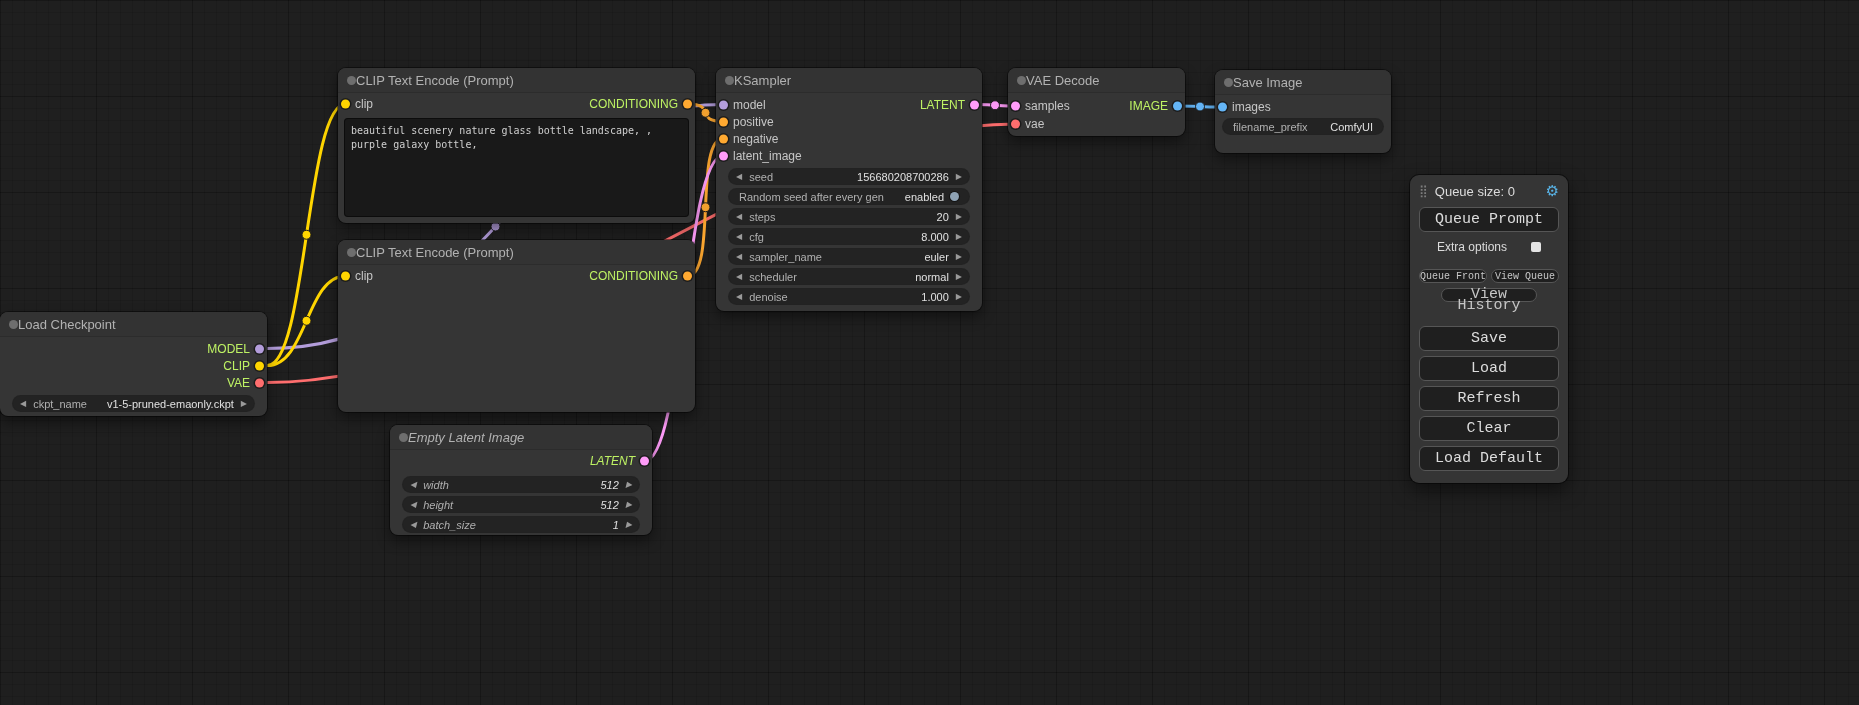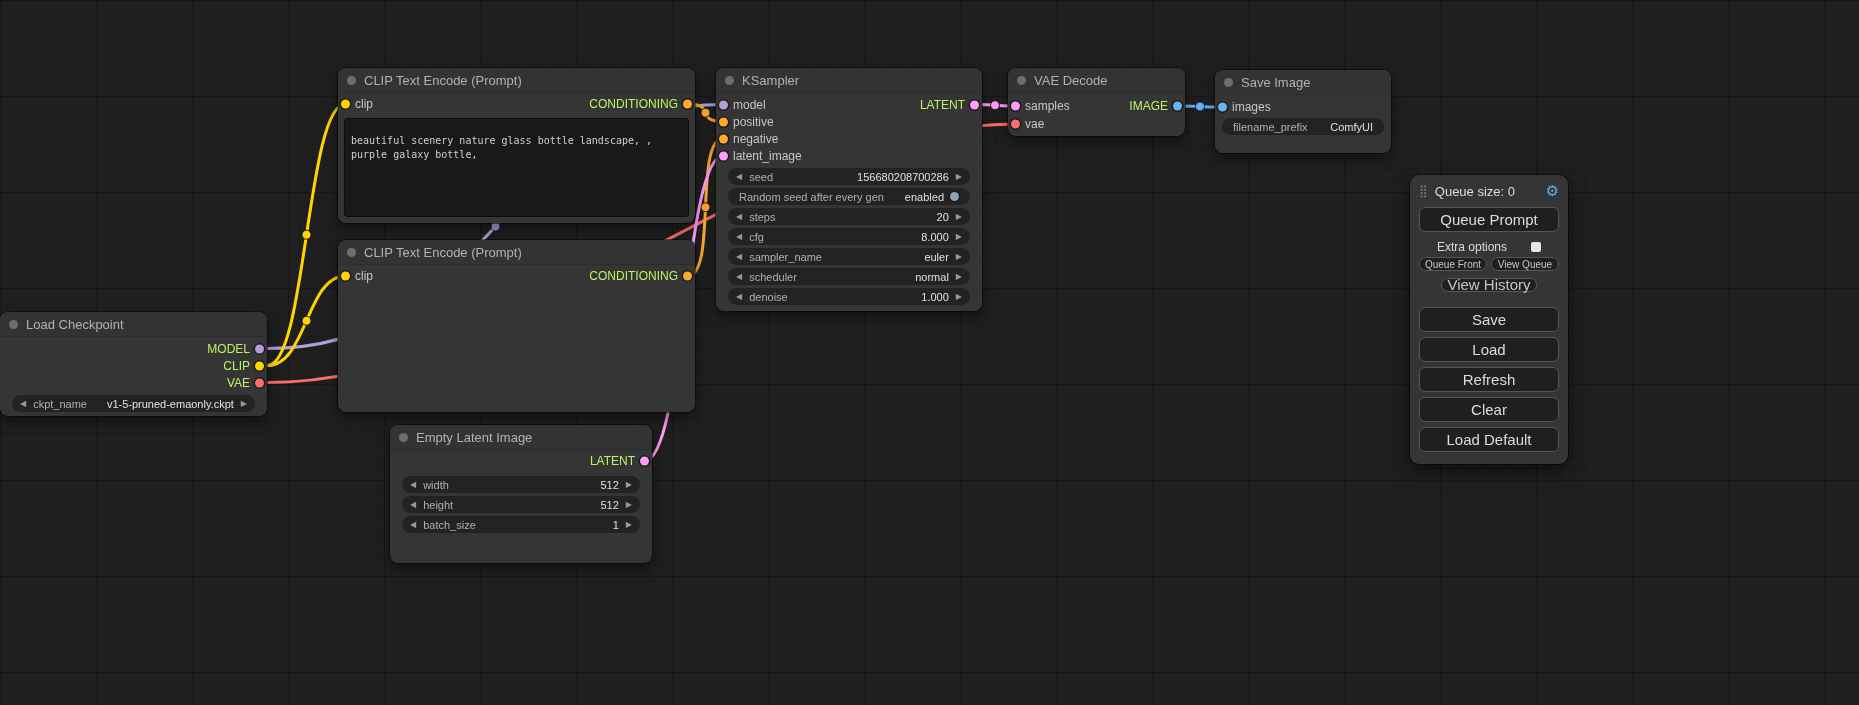--- a/index.html
+++ b/index.html
@@ -7,21 +7,21 @@
     background-image:
       linear-gradient(rgba(0,0,0,0.18) 1px, transparent 1px),
       linear-gradient(90deg, rgba(0,0,0,0.18) 1px, transparent 1px),
       linear-gradient(rgba(0,0,0,0.10) 1px, transparent 1px),
       linear-gradient(90deg, rgba(0,0,0,0.10) 1px, transparent 1px);
     background-size:96px 96px,96px 96px,12px 12px,12px 12px;}
   #wires{position:absolute;left:0;top:0;width:1859px;height:705px;z-index:1;pointer-events:none;}
   .node{position:absolute;z-index:2;background:#353535;border-radius:8px;color:#c8c8c8;
     box-shadow:0 0 0 1px rgba(0,0,0,0.45), 0 6px 14px rgba(0,0,0,0.45);font-size:12px;}
   .node-title{height:24px;background:#333333;border-radius:8px 8px 0 0;display:flex;align-items:center;
-    padding:0 9px;gap:8px;color:#b2b2b2;font-size:13px;border-bottom:1px solid #2c2c2c;}
+    padding:0 9px;color:#b2b2b2;font-size:13px;border-bottom:1px solid #2c2c2c;}
   .title-dot{width:9px;height:9px;border-radius:50%;background:#6e6e6e;flex:0 0 auto;}
   .port-row{position:relative;display:flex;align-items:center;height:17px;padding:0 17px;}
   .row22{height:22px;}
   .row18{height:18px;}
   .dot{width:9px;height:9px;border-radius:50%;position:absolute;top:50%;transform:translateY(-50%);
     box-shadow:0 0 0 1.5px rgba(15,15,15,0.65);}
   .in-dot{left:3px;}
   .out-dot{right:3px;}
   .in-label{color:#c6c6c6;}
   .out-label{margin-left:auto;color:#bef264;}
@@ -29,35 +29,35 @@
     padding:0 7px;margin:5px 13px 0;font-size:11px;box-shadow:0 0 0 1px rgba(0,0,0,0.35);}
   .warrow{color:#9a9a9a;font-size:8px;line-height:15px;flex:0 0 auto;}
   .wlabel{margin-left:7px;color:#b0b0b0;white-space:nowrap;}
   .wvalue{margin-left:auto;margin-right:7px;color:#e0e0e0;white-space:nowrap;}
   .widget.noarrow{padding:0 10px;}
   .widget.noarrow .wlabel{margin-left:0;}
   .widget.noarrow .wvalue{margin-right:0;}
   .toggle-ind{width:9px;height:9px;border-radius:50%;background:#8fa3b5;margin-left:6px;flex:0 0 auto;
     box-shadow:0 0 0 1px rgba(0,0,0,0.4);}
   .textbox{position:absolute;left:6px;right:6px;top:50px;bottom:6px;background:#191919;border-radius:4px;
-    padding:16px 7px;font-family:"DejaVu Sans Mono",monospace;font-size:10px;line-height:1.4;color:#cfcfcf;
+    padding:6px 7px;font-family:"DejaVu Sans Mono",monospace;font-size:10px;line-height:1.4;color:#cfcfcf;
     white-space:pre-wrap;overflow:hidden;box-shadow:inset 0 0 0 1px rgba(0,0,0,0.5);}
   
   #menu{position:absolute;left:1410px;top:175px;width:158px;z-index:3;background:#353535;border-radius:9px;
     box-shadow:0 0 0 1px rgba(0,0,0,0.5), 0 8px 18px rgba(0,0,0,0.5);padding:7px 9px 12px;box-sizing:border-box;}
   .menu-header{display:flex;align-items:center;gap:7px;color:#dcdcdc;font-size:13px;height:18px;}
   .drag-handle{color:#7d7d7d;font-size:12px;cursor:move;}
   .gear{margin-left:auto;color:#58b2e5;font-size:15px;cursor:pointer;}
-  button{font-family:Liberation Sans, sans-serif;cursor:pointer;}
+  button{font-family:Liberation Mono, monospace;cursor:pointer;}
   .btn-big{display:block;width:100%;height:25px;background:#1f1f1f;border:1px solid #565656;border-radius:6px;
     color:#dcdcdc;font-size:15px;margin-top:5px;padding:0;line-height:23px;}
   .btn-queue{margin-top:7px;}
   .extra-row{display:flex;align-items:center;justify-content:center;gap:24px;margin-top:8px;color:#dcdcdc;font-size:12px;height:13px;}
   .checkbox{width:10px;height:10px;background:#e4e4e4;border-radius:2px;flex:0 0 auto;}
-  .small-row{display:flex;gap:4px;margin-top:4px;}
+  .small-row{display:flex;gap:4px;margin-top:16px;}
   .btn-small{flex:1;height:14px;background:#1f1f1f;border:1px solid #565656;border-radius:8px;color:#c6c6c6;
     font-size:10px;padding:0;line-height:11px;}
   .hist-row{text-align:center;margin-top:5px;}
   .btn-hist{width:96px;height:14px;background:#1f1f1f;border:1px solid #565656;border-radius:8px;color:#c6c6c6;
     font-size:15px;padding:0;line-height:11px;}
   .mt-gap{margin-top:13px;}
 </style>
 </head>
 <body>
 
@@ -130,21 +130,21 @@
       <span>CLIP Text Encode (Prompt)</span>
     </div>
     <div class="port-row row22">
       <span class="dot in-dot" style="background: rgb(255, 213, 0);"></span>
       <span class="in-label">clip</span>
       <span class="out-label">CONDITIONING</span>
       <span class="dot out-dot" style="background: rgb(255, 169, 49);"></span>
     </div>
   </div>
 
-  <div class="node" style="left:390px;top:425px;width:262px;height:138px;">
+  <div class="node" style="left:390px;top:425px;width:262px;height:110px;font-style:italic;">
     <div class="node-title">
       <span class="title-dot"></span>
       <span>Empty Latent Image</span>
     </div>
     <div class="port-row row22">
       <span class="out-label">LATENT</span>
       <span class="dot out-dot" style="background: rgb(255, 156, 249);"></span>
     </div>
     <div class="widget">
       <span class="warrow">◀</span>

